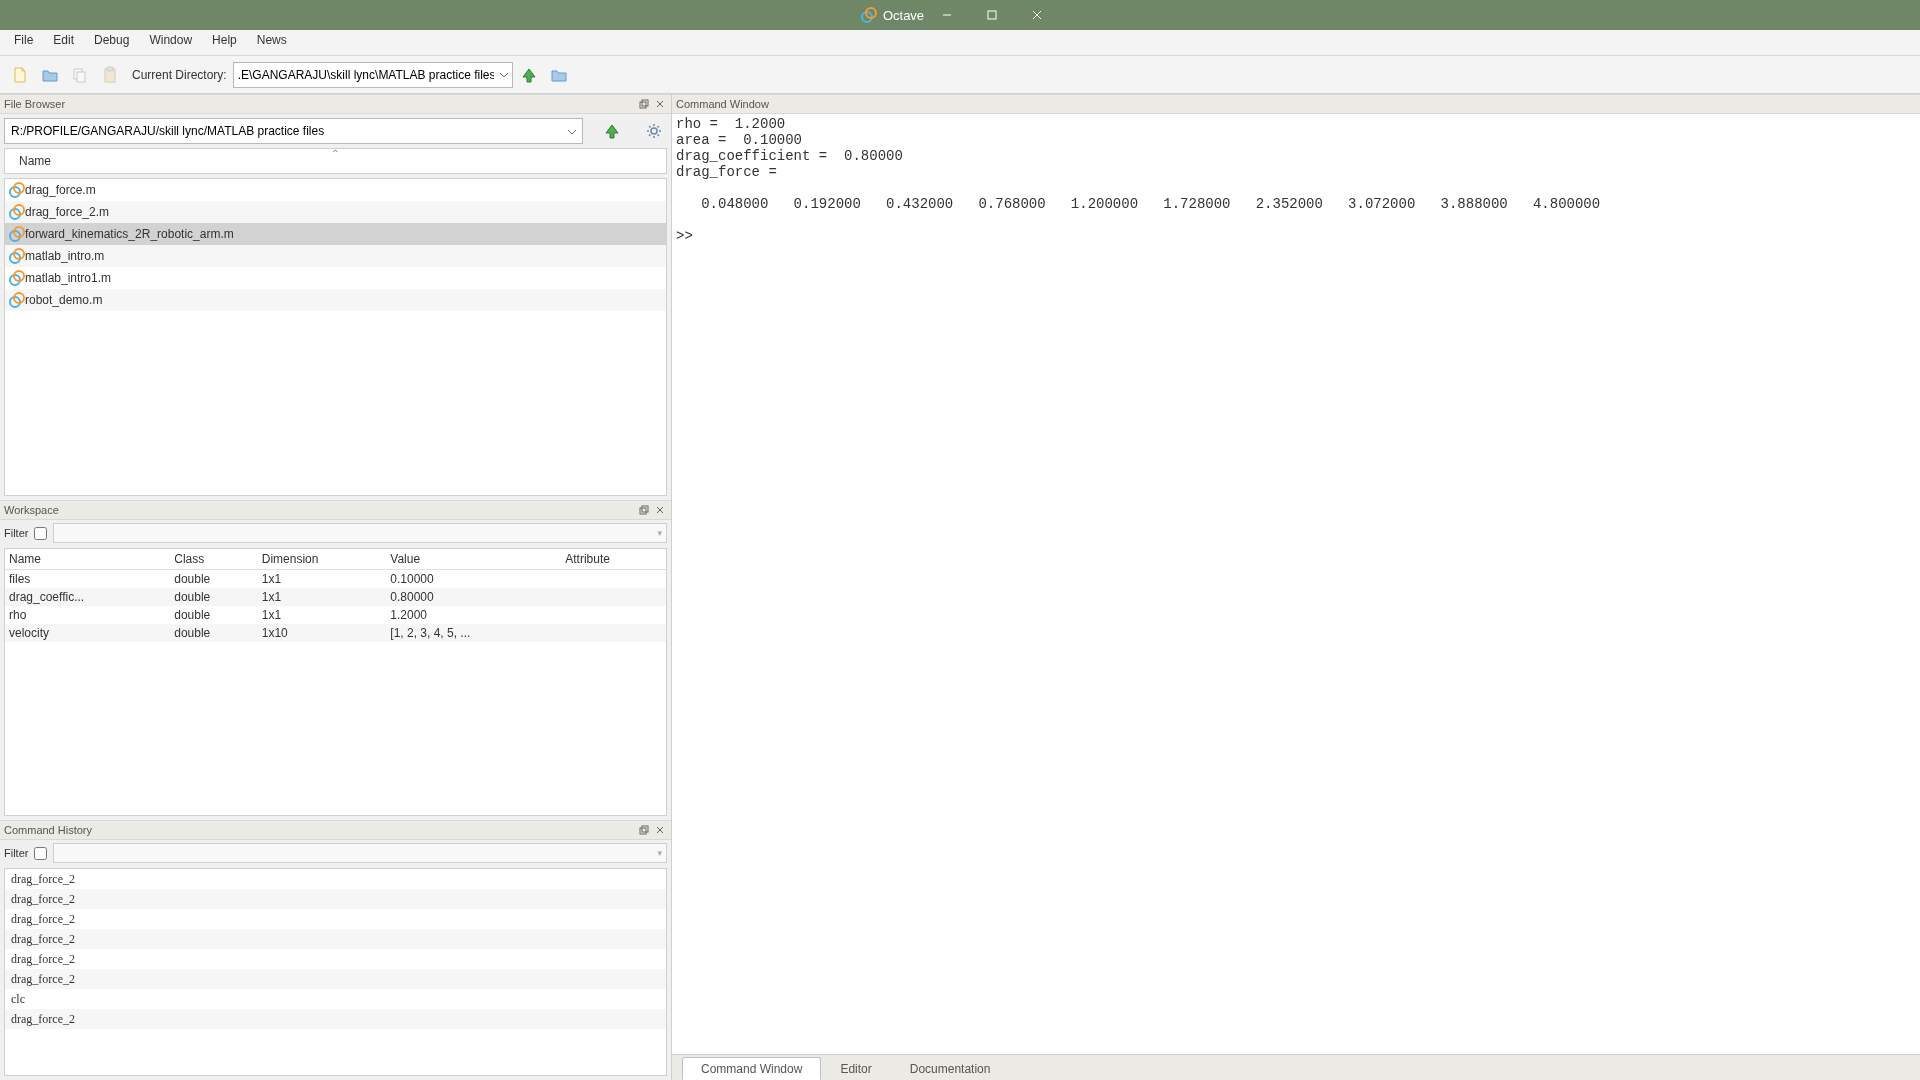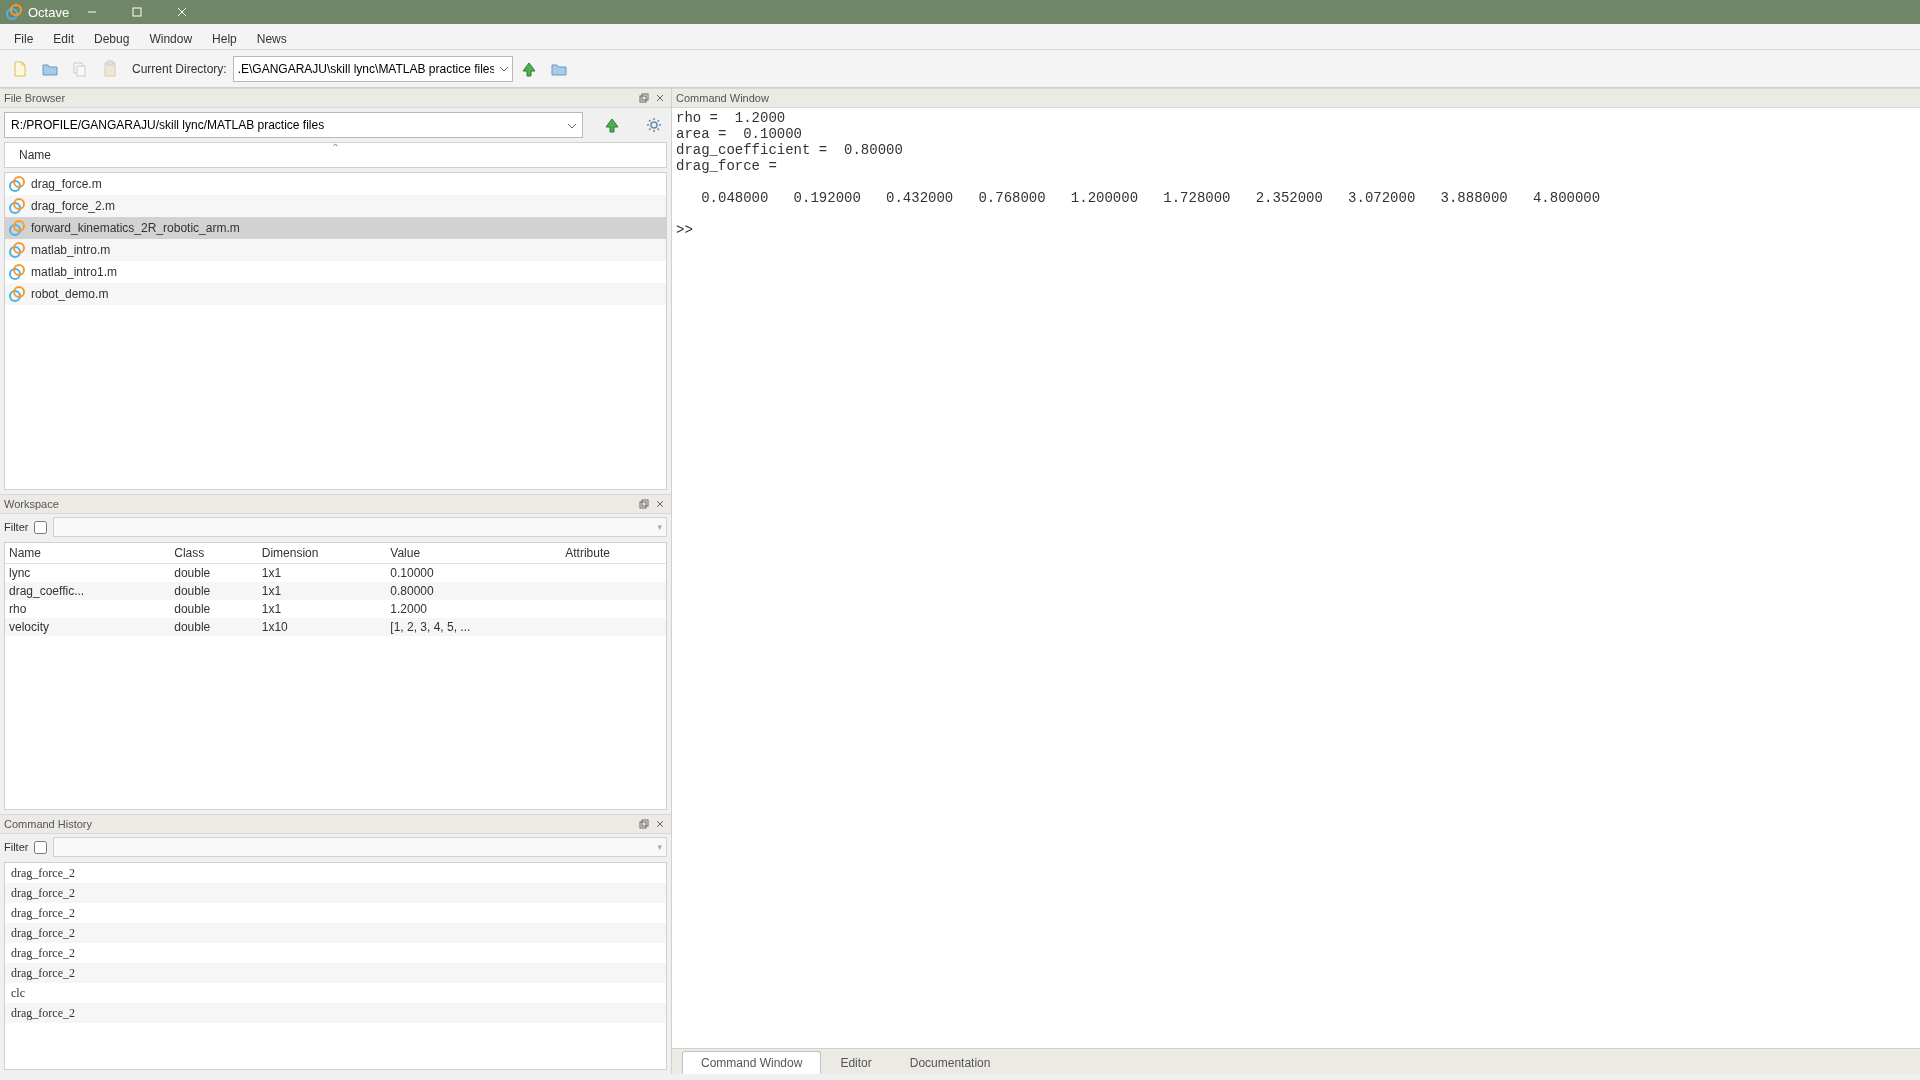--- a/index.html
+++ b/index.html
@@ -1,28 +1,28 @@
 <!DOCTYPE html>
 <html><head>
 <meta charset="utf-8">
 <style>
   * { box-sizing: border-box; margin: 0; padding: 0; }
   body { font-family: "Segoe UI", Tahoma, sans-serif; font-size: 12px; background: #f0f0f0; color: #333; overflow: hidden; width: 1920px; height: 1080px; }
   
   
-  .titlebar { background: #6f8767; color: #fff; height: 24px; display: flex; align-items: center; padding: 0 6px; justify-content: flex-start; }
+  .titlebar { background: #6f8767; color: #fff; height: 30px; display: flex; align-items: center; padding: 0 6px; justify-content: center; }
   .titlebar-left { display: flex; align-items: center; gap: 6px; }
   .titlebar-logo { width: 16px; height: 16px; display: inline-block; }
   .titlebar-title { font-size: 13px; }
   .titlebar-buttons { display: flex; }
   .titlebar-btn { width: 45px; height: 30px; display: flex; align-items: center; justify-content: center; cursor: pointer; }
   .titlebar-btn svg { stroke: #fff; fill: none; }
 
   
-  .menubar { background: #f4f4f4; height: 26px; display: flex; align-items: flex-end; padding: 0 4px; border-bottom: 1px solid #d8d8d8; }
+  .menubar { background: #f4f4f4; height: 26px; display: flex; align-items: flex-start; padding: 0 4px; border-bottom: 1px solid #d8d8d8; }
   .menubar-item { padding: 3px 10px; cursor: pointer; }
 
   
   .toolbar { background: #f4f4f4; height: 38px; display: flex; align-items: center; padding: 0 6px; border-bottom: 1px solid #d0d0d0; gap: 2px; }
   .tool-btn { width: 28px; height: 28px; display: flex; align-items: center; justify-content: center; cursor: pointer; border: 1px solid transparent; }
   .tool-btn.disabled { opacity: 0.45; cursor: default; }
   .dirlabel { margin-left: 6px; margin-right: 4px; }
   .dir-input { width: 280px; height: 26px; border: 1px solid #b8b8b8; background: #fff; font-family: inherit; font-size: 12px; padding: 0 18px 0 4px; position: relative; }
   .dir-wrap { position: relative; }
   .dir-chevron { position: absolute; right: 4px; top: 7px; pointer-events: none; }
@@ -39,21 +39,21 @@
 
   
   .file-browser { flex: 1; display: flex; flex-direction: column; min-height: 0; }
   .fb-path-row { display: flex; align-items: center; padding: 4px 4px; gap: 16px; }
   .fb-path-input-wrap { flex: 1; position: relative; }
   .fb-path-input { width: 100%; height: 26px; border: 1px solid #b8b8b8; padding: 0 18px 0 6px; font-family: inherit; font-size: 12px; }
   .fb-action-btn { width: 26px; height: 26px; display: flex; align-items: center; justify-content: center; cursor: pointer; }
   .fb-name-header { background: #fff; border: 1px solid #d0d0d0; padding: 5px 14px; margin: 0 4px; position: relative; }
   .fb-sort-ind { position: absolute; left: 50%; top: -1px; transform: translateX(-50%); font-size: 10px; color: #888; }
   .fb-list { flex: 1; overflow: auto; border: 1px solid #d0d0d0; margin: 4px; background: #fff; }
-  .fb-item { display: flex; align-items: center; padding: 2px 4px; height: 22px; gap: 6px; cursor: pointer; }
+  .fb-item { display: flex; align-items: center; padding: 2px 4px; height: 22px; cursor: pointer; }
   .fb-item:nth-child(even) { background: #f6f6f6; }
   .fb-item.selected { background: #d2d2d2; }
   .fb-icon { width: 16px; height: 16px; display: inline-block; }
 
   
   .workspace { height: 320px; display: flex; flex-direction: column; }
   .filter-row { display: flex; align-items: center; padding: 3px 4px; gap: 6px; font-size: 11px; }
   .filter-row input[type=checkbox] { margin: 0; }
   .filter-row .filter-input { flex: 1; height: 20px; border: 1px solid #d0d0d0; background: #f8f8f8; display: flex; align-items: center; justify-content: flex-end; padding-right: 4px; }
   .filter-chev { color: #aaa; font-size: 9px; }
@@ -305,21 +305,21 @@
               <tr id="ws-head">
                 <th>Name</th>
                 <th>Class</th>
                 <th>Dimension</th>
                 <th>Value</th>
                 <th>Attribute</th>
               </tr>
             </thead>
           <tbody id="ws-body">
               <tr>
-                <td>lync</td>
+                <td>files</td>
                 <td>double</td>
                 <td>1x1</td>
                 <td>0.10000</td>
                 <td></td>
               </tr>
               <tr>
                 <td>drag_coeffic...</td>
                 <td>double</td>
                 <td>1x1</td>
                 <td>0.80000</td>

